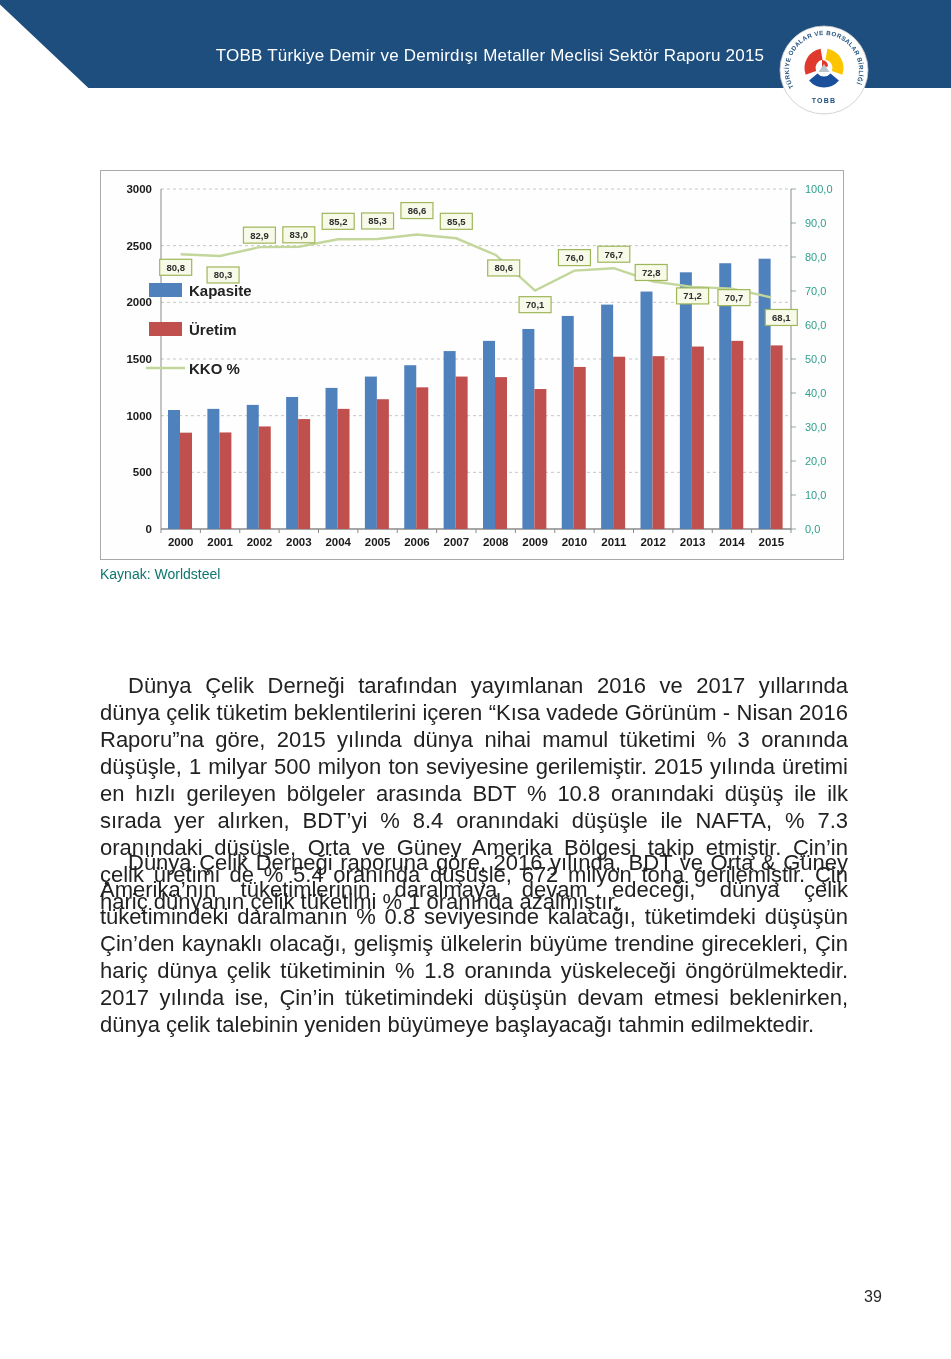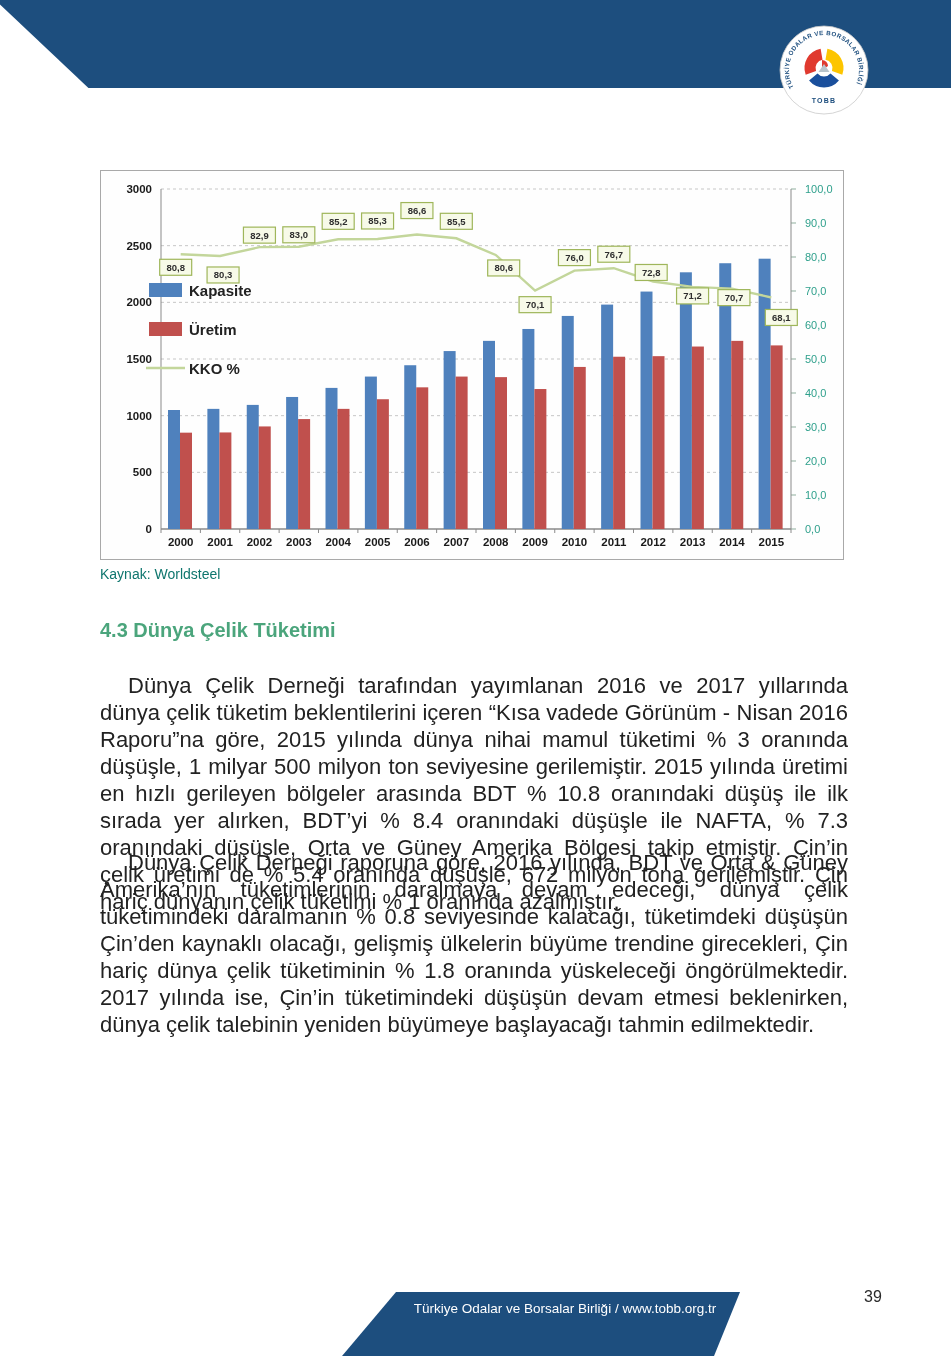--- a/index.html
+++ b/index.html
@@ -40,20 +40,21 @@
           color:#ffffff;font-size:13.5px;white-space:nowrap;}
   .page-number{position:absolute;left:858px;top:1288px;width:44px;font-size:16px;
           color:#2b2b2b;margin-left:6px;}
 </style>
 </head>
 <body>
 
 <div class="page">
 
   <div class="banner"></div>
+  <div class="banner-title">TOBB Türkiye Demir ve Demirdışı Metaller Meclisi Sektör Raporu 2015</div>
 
   <svg class="logo" viewBox="-46 -46 92 92">
     <circle cx="0" cy="0" r="44" fill="#ffffff" stroke="#c9c9c9" stroke-width="0.8"></circle>
     <path id="ringPath" d="M -30.3 17.5 A 35 35 0 1 1 30.3 17.5" fill="none"></path>
     <text font-size="6.2" font-weight="bold" fill="#1d4e7e" letter-spacing="0.45">
       <textPath href="#ringPath" startOffset="0">TÜRKİYE ODALAR VE BORSALAR BİRLİĞİ</textPath>
     </text>
     <g transform="translate(0,-2)">
       <path d="M -13.16 4.79 A 14 14 0 0 1 -2.43 -13.79" fill="none" stroke="#e03a2f" stroke-width="11"></path>
       <path d="M 2.43 -13.79 A 14 14 0 0 1 13.16 4.79" fill="none" stroke="#fdc500" stroke-width="11"></path>
@@ -205,22 +206,18 @@
         <rect x="48" y="112" width="33" height="14" fill="#4f81bd"></rect>
         <text x="88" y="124.5" class="legend-t" text-anchor="start">Kapasite</text>
         <rect x="48" y="151" width="33" height="14" fill="#c0504d"></rect>
         <text x="88" y="163.5" class="legend-t" text-anchor="start">Üretim</text>
         <line x1="45" y1="197" x2="84" y2="197" stroke="#c3d69b" stroke-width="2.5"></line>
         <text x="88" y="202.5" class="legend-t" text-anchor="start">KKO %</text>
       </svg>
   </div>
   <div class="source">Kaynak: Worldsteel</div>
 
-  <h2 class="sec-heading">4.3 Dünya Çelik Tüketimi</h2>
   <p class="para para1">Dünya Çelik Derneği tarafından yayımlanan 2016 ve 2017 yıllarında dünya çelik tüketim beklentilerini içeren “Kısa vadede Görünüm - Nisan 2016 Raporu”na göre, 2015 yılında dünya nihai mamul tüketimi % 3 oranında düşüşle, 1 milyar 500 milyon ton seviyesine gerilemiştir. 2015 yılında üretimi en hızlı gerileyen bölgeler arasında BDT % 10.8 oranındaki düşüş ile ilk sırada yer alırken, BDT’yi % 8.4 oranındaki düşüşle ile NAFTA, % 7.3 oranındaki düşüşle, Orta ve Güney Amerika Bölgesi takip etmiştir. Çin’in çelik üretimi de % 5.4 oranında düşüşle, 672 milyon tona gerilemiştir. Çin hariç dünyanın çelik tüketimi % 1 oranında azalmıştır.</p>
   <p class="para para2">Dünya Çelik Derneği raporuna göre, 2016 yılında, BDT ve Orta &amp; Güney Amerika’nın tüketimlerinin daralmaya devam edeceği, dünya çelik tüketimindeki daralmanın % 0.8 seviyesinde kalacağı, tüketimdeki düşüşün Çin’den kaynaklı olacağı, gelişmiş ülkelerin büyüme trendine girecekleri, Çin hariç dünya çelik tüketiminin % 1.8 oranında yüskeleceği öngörülmektedir. 2017 yılında ise, Çin’in tüketimindeki düşüşün devam etmesi beklenirken, dünya çelik talebinin yeniden büyümeye başlayacağı tahmin edilmektedir.</p>
 
-  <div class="footer-band">
-    <div class="footer-text">Türkiye Odalar ve Borsalar Birliği / www.tobb.org.tr</div>
-  </div>
   <div class="page-number">39</div>
 
 </div>
 
 </body></html>

